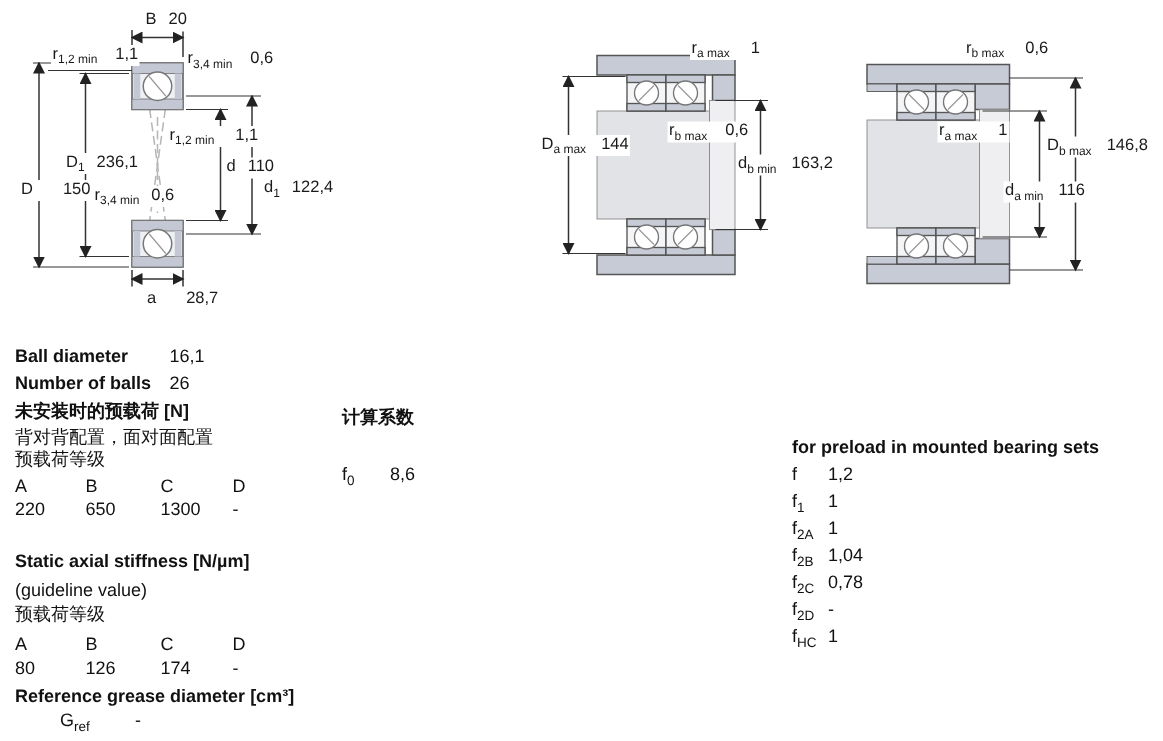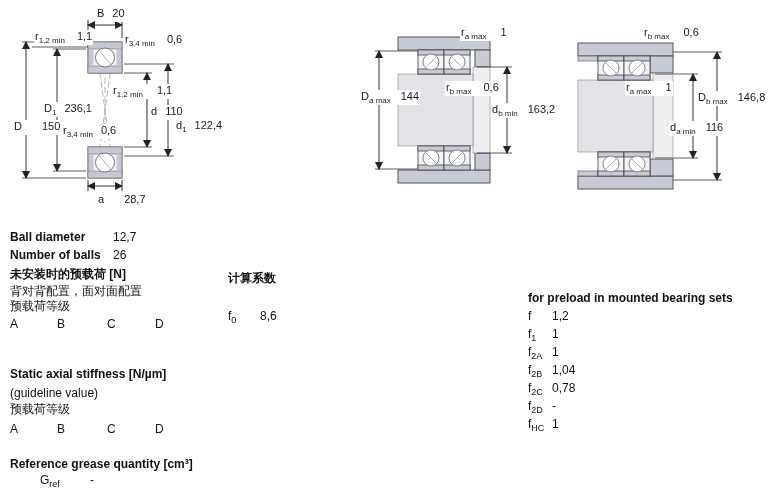--- a/index.html
+++ b/index.html
@@ -194,38 +194,44 @@
       <line x1="118" y1="62" x2="118" y2="146" marker-start="url(#a3)" marker-end="url(#a3)"></line>
     </g>
   </svg>
 
   <div class="dlabel" style="left:643px;top:26px"><span>r</span><sub>b max</sub><span class="val g14">0,6</span></div>
   <div class="dlabel" style="left:625px;top:81px"><span>r</span><sub>a max</sub><span class="val g14">1</span></div>
   <div class="dlabel" style="left:697px;top:91px"><span>D</span><sub>b max</sub><span class="val g10">146,8</span></div>
   <div class="dlabel" style="left:669px;top:121px"><span>d</span><sub>a min</sub><span class="val g10">116</span></div>
 
   <div class="col" style="left:10px;top:225px;width:215px;height:269px">
-    <div class="row kv" style="top:5px"><span class="lab b">Ball diameter</span><span>12,7</span></div>
+    <div class="row kv" style="top:5px"><span class="lab b">Ball diameter</span><span>16,1</span></div>
     <div class="row kv" style="top:23px"><span class="lab b">Number of balls</span><span>26</span></div>
 
     <div class="row b" style="top:42px">未安装时的预载荷 [N]</div>
     <div class="row" style="top:59px">背对背配置，面对面配置</div>
     <div class="row" style="top:74px">预载荷等级</div>
     <div class="row cols" style="top:92px">
       <span class="c0">A</span><span class="c1">B</span><span class="c2">C</span><span>D</span>
     </div>
+    <div class="row cols" style="top:107px">
+      <span class="c0">220</span><span class="c1">650</span><span class="c2">1300</span><span>-</span>
+    </div>
 
     <div class="row b" style="top:142px">Static axial stiffness [N/µm]</div>
     <div class="row" style="top:161px">(guideline value)</div>
     <div class="row" style="top:177px">预载荷等级</div>
     <div class="row cols" style="top:197px">
       <span class="c0">A</span><span class="c1">B</span><span class="c2">C</span><span>D</span>
     </div>
-
-    <div class="row b" style="top:232px">Reference grease quantity [cm³]</div>
+    <div class="row cols" style="top:213px">
+      <span class="c0">80</span><span class="c1">126</span><span class="c2">174</span><span>-</span>
+    </div>
+
+    <div class="row b" style="top:232px">Reference grease diameter [cm³]</div>
     <div class="row" style="top:248px">
       <span class="gsym"><span>G</span><sub>ref</sub></span><span>-</span>
     </div>
   </div>
 
   <div class="col" style="left:228px;top:225px;width:260px;height:120px">
     <div class="row b" style="top:46px">计算系数</div>
     <div class="row" style="top:84px">
       <span class="fsym2"><span>f</span><sub>0</sub></span><span>8,6</span>
     </div>

